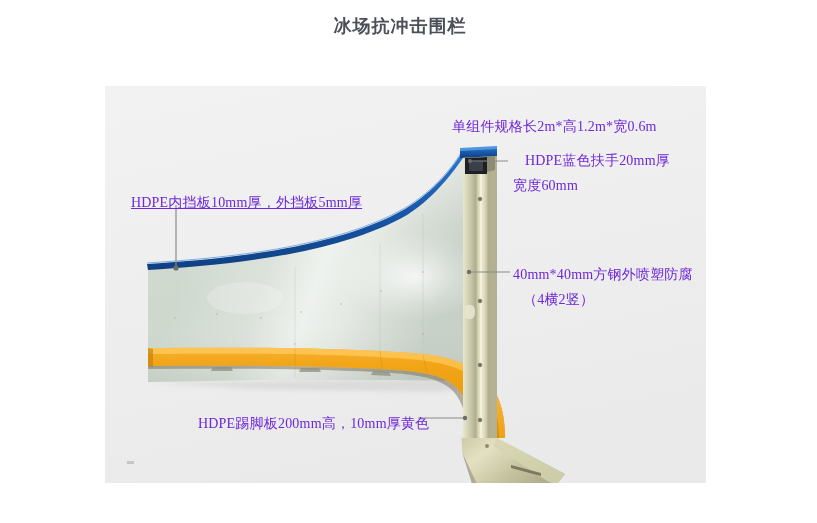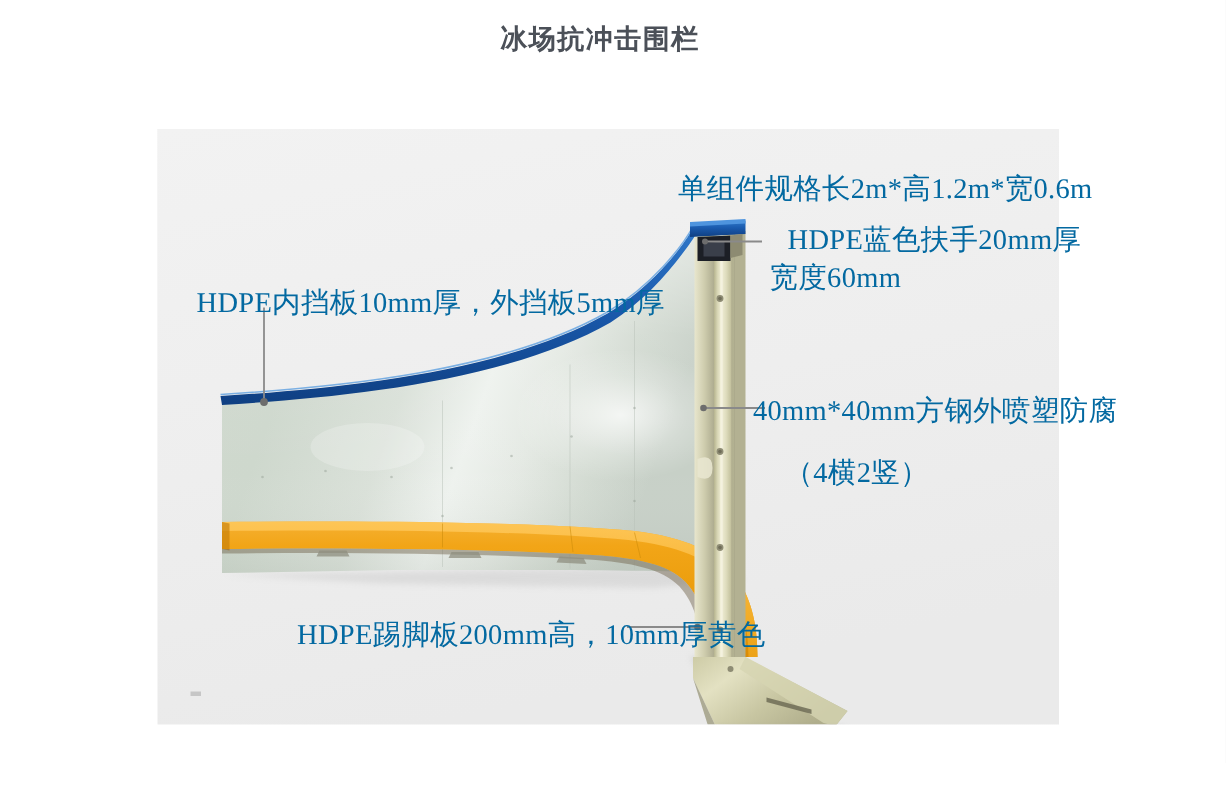--- a/index.html
+++ b/index.html
@@ -44,33 +44,33 @@
     left: 0;
     top: 0;
     width: 601px;
     height: 397px;
     display: block;
   }
 
   
   .callout {
     position: absolute;
-    color: #0369a1;
+    color: #6d28d9;
     font-family: "Liberation Serif", "DejaVu Serif", serif;
-    font-size: 19px;
+    font-size: 14px;
     line-height: 25px;
     white-space: nowrap;
     letter-spacing: 0.2px;
   }
   #callout-spec      { left: 452px; top: 114px; }
   #callout-rail      { left: 513px; top: 148px; margin-left: 12px; }
   #callout-rail2     { left: 513px; top: 173px; text-align: center; }
-  #callout-panel     { left: 131px; top: 190px; }
-  #callout-steel     { left: 502px; top: 262px; }
-  #callout-steel2    { left: 523px; top: 287px; margin-top: 16px; }
+  #callout-panel     { left: 131px; top: 190px; text-decoration: underline; }
+  #callout-steel     { left: 513px; top: 262px; }
+  #callout-steel2    { left: 523px; top: 287px; }
   #callout-kick      { left: 198px; top: 411px; text-align: right; }
 
   
   #leaders {
     position: absolute;
     left: 0;
     top: 0;
     width: 817px;
     height: 523px;
     pointer-events: none;

